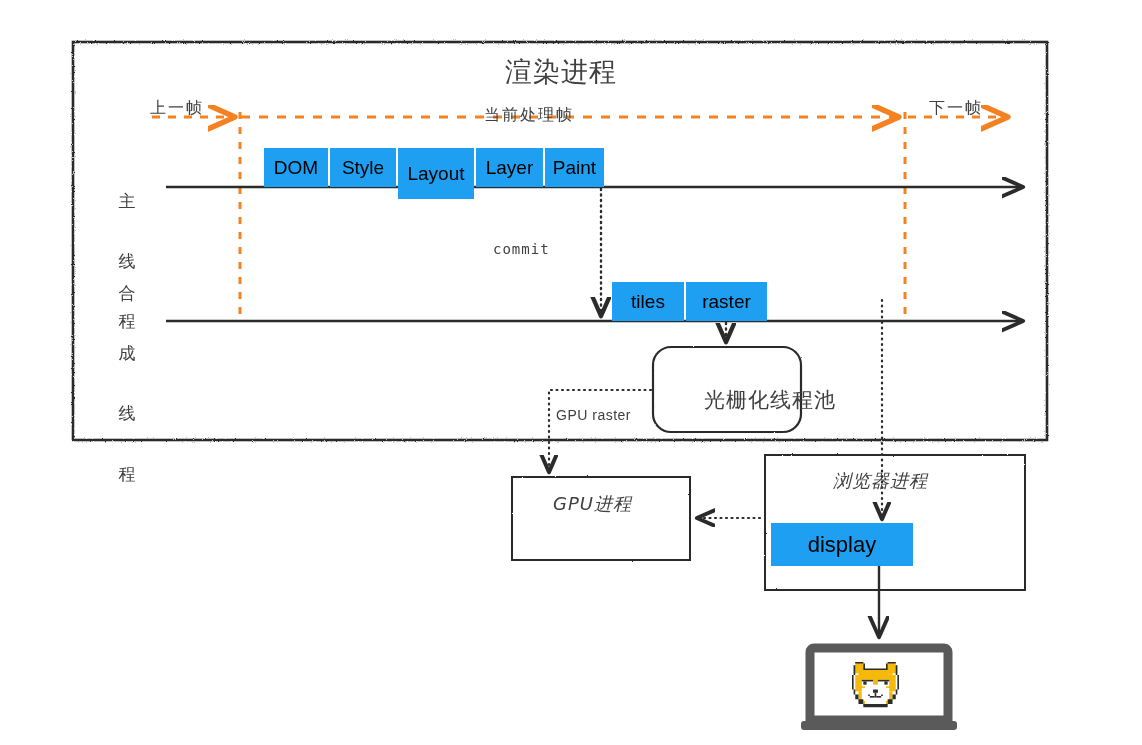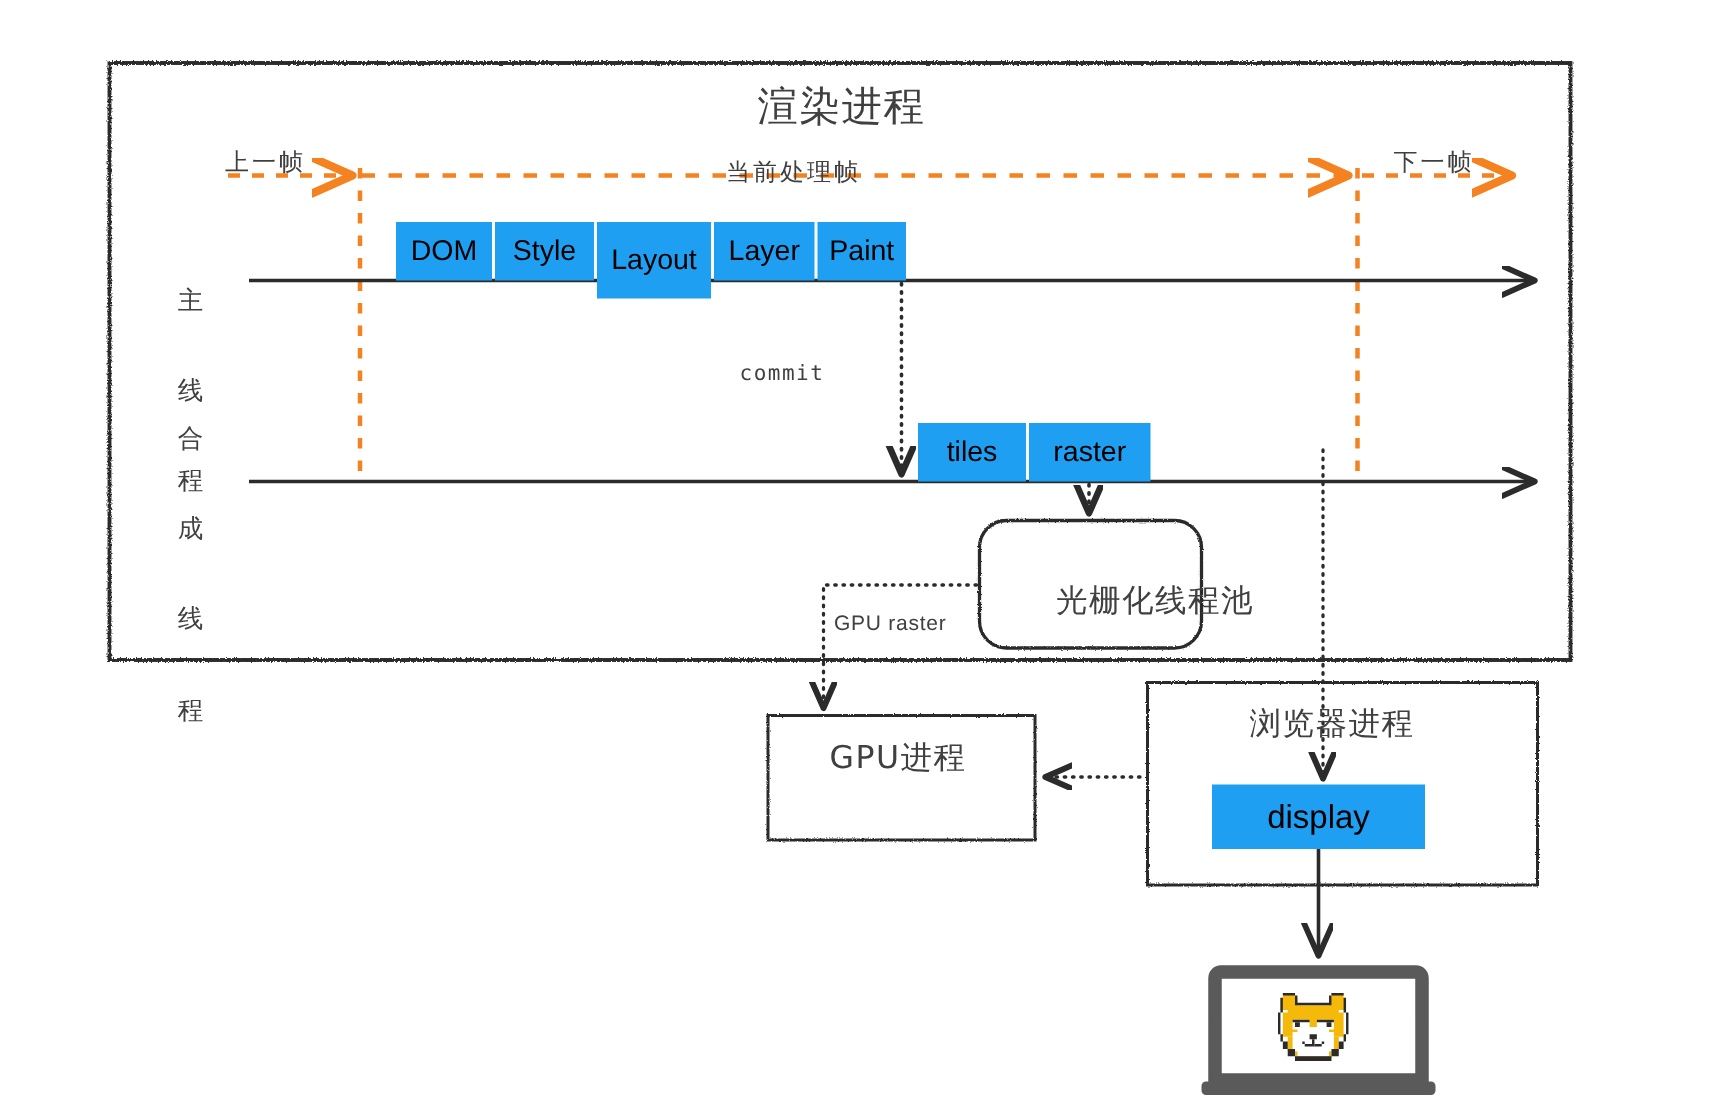--- a/index.html
+++ b/index.html
@@ -32,22 +32,23 @@
     line-height: 1;
   }
   
   .title-cn {
     font-family: "DejaVu Sans", sans-serif;
     font-size: 27px;
     letter-spacing: 1px;
   }
   .box-title-cn {
     font-family: "DejaVu Sans", sans-serif;
-    font-size: 21px;
-    letter-spacing: 1px;
+    font-size: 18px;
+    letter-spacing: 1px;
+    font-style: italic;
   }
   .frame-label {
     font-family: "DejaVu Sans", sans-serif;
     font-size: 16px;
     letter-spacing: 2px;
   }
   .thread-label {
     font-family: "DejaVu Sans", sans-serif;
     font-size: 17px;
     line-height: 1.18;
@@ -245,15 +246,15 @@
   <div class="blk" style="left:686px; top:282px; width:81px; height:39px;">raster</div>
 
   <div class="txt pool-label" style="left:661px; top:390px;margin-left:43px;">光栅化线程池</div>
 
   <div class="txt gpu-raster-label" style="left:556px; top:408px;">GPU raster</div>
 
   <div class="txt box-title-cn" style="left:553px; top:495px;">GPU进程</div>
 
   <div class="txt box-title-cn" style="left:833px; top:472px;">浏览器进程</div>
 
-  <div class="blk display-blk" style="left:808px; top:523px; width:142px; height:43px;">display</div>
+  <div class="blk display-blk" style="left:771px; top:523px; width:142px; height:43px;">display</div>
 
 </div>
 
 </body></html>

